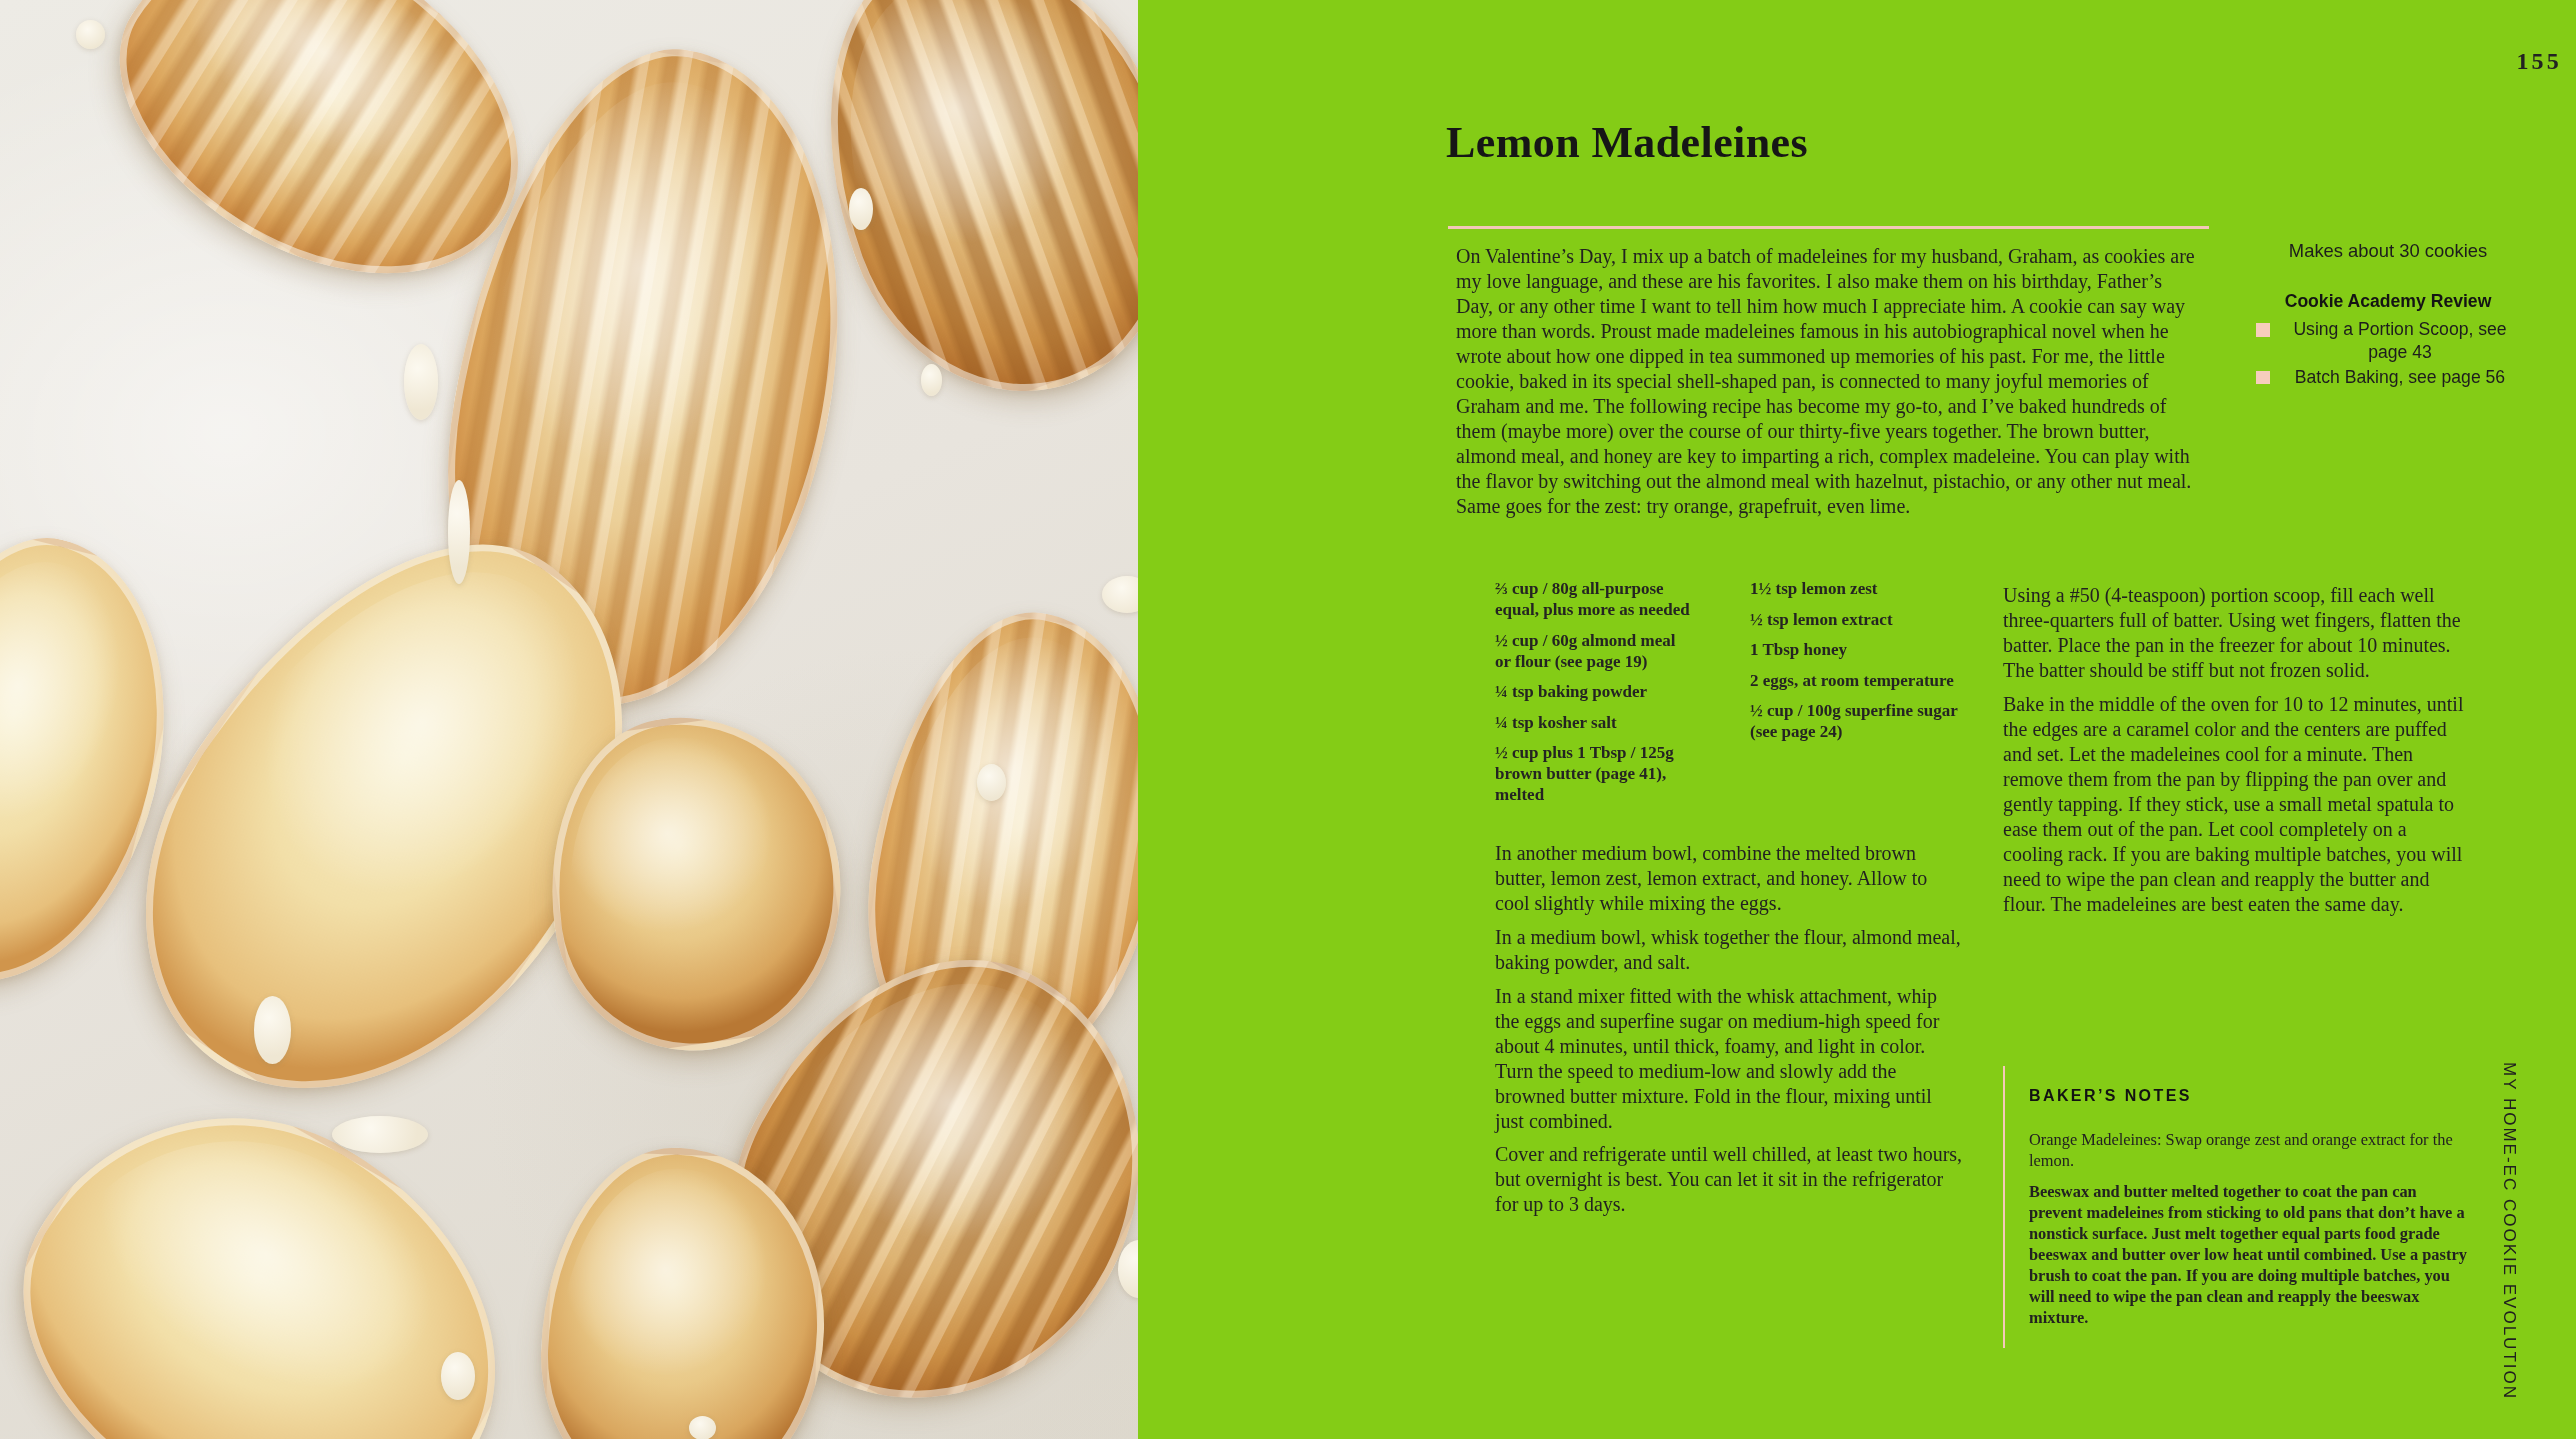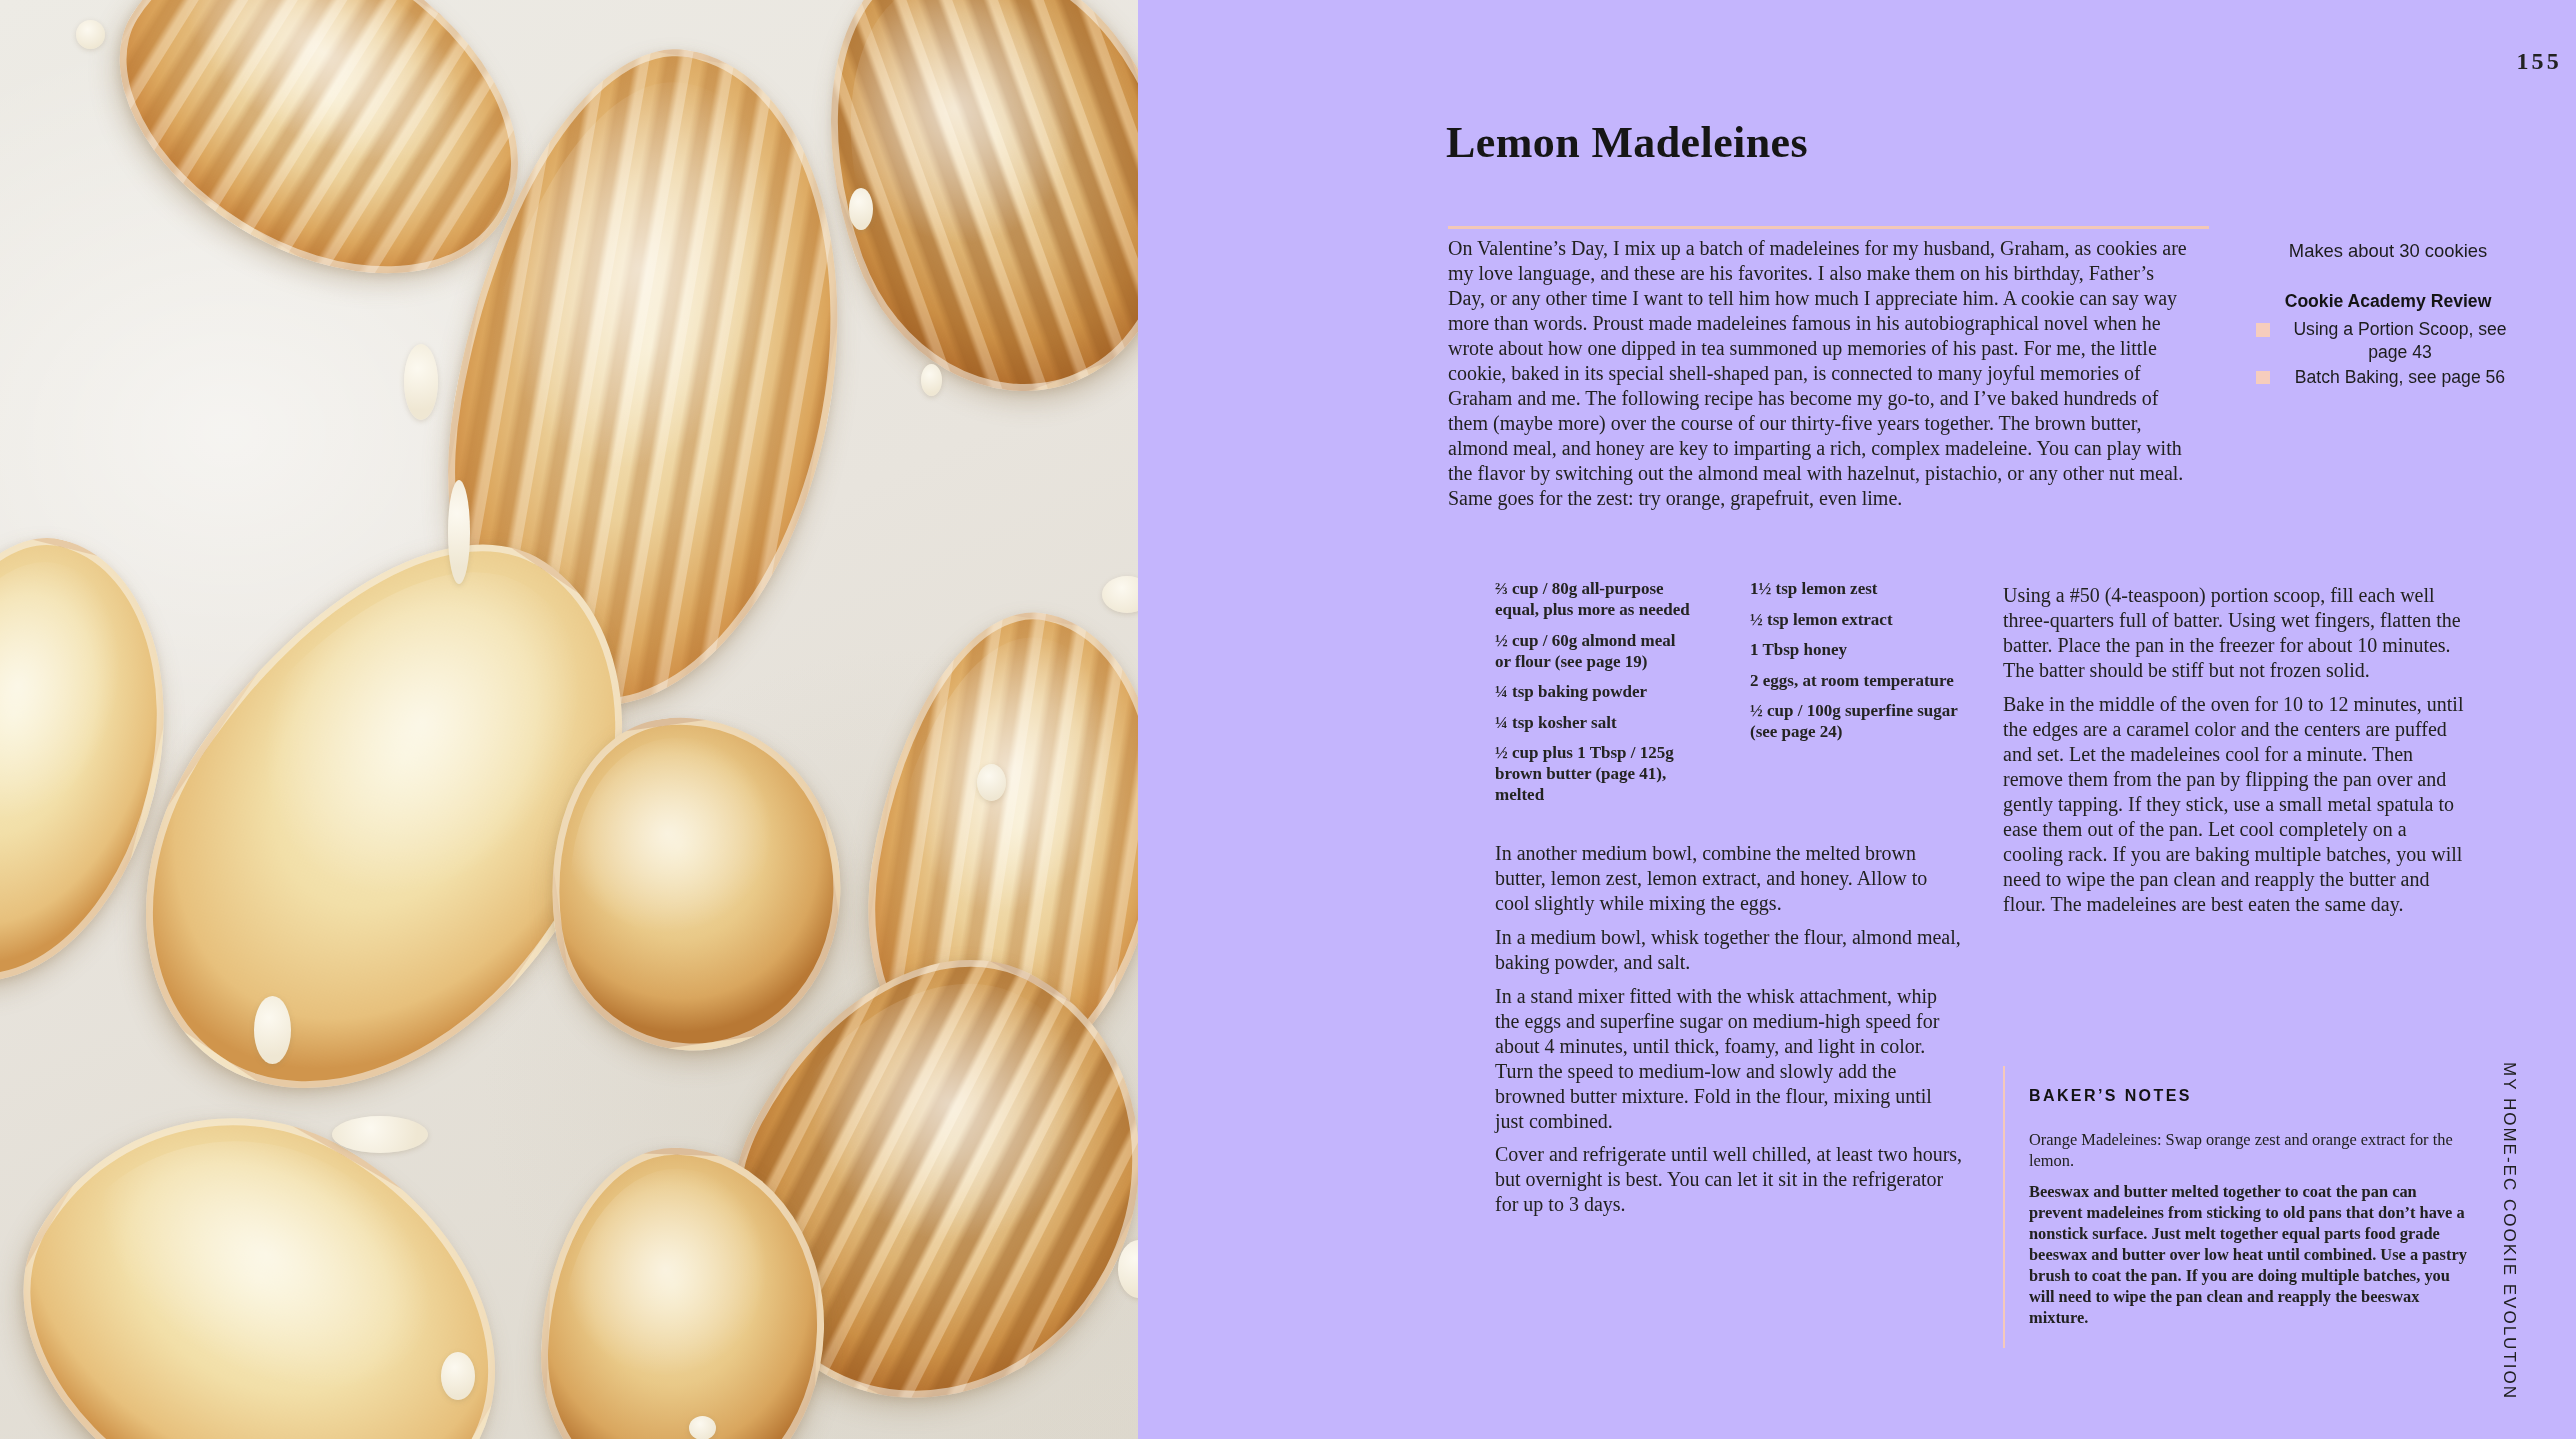--- a/index.html
+++ b/index.html
@@ -47,34 +47,34 @@
     background:
       radial-gradient(62% 58% at 46% 38%, #f3e3b4 0%, #e9c988 50%, #d9a65e 82%, #b87834 100%);
   }
   .drip{
     position:absolute;border-radius:50%;
     background:radial-gradient(circle at 40% 32%, #fcf9f0, #efe7d3 75%);
     box-shadow:0 1.6px 4.8px rgba(150,130,95,.25);
   }
 
   
-  .page{position:absolute;left:1138px;top:0;width:1438px;height:1440px;background:#c4b5fd;}
+  .page{position:absolute;left:1138px;top:0;width:1438px;height:1440px;background:#84cc16;}
   .page-number{
     position:absolute;left:1312px;top:48px;width:112px;text-align:right;
     font-size:24px;font-weight:bold;letter-spacing:3.2px;color:#222;
   }
   .title{
     position:absolute;left:308px;top:117px;margin:0;
     font-size:44px;font-weight:bold;letter-spacing:0.4px;color:#161616;
   }
   .title-rule{
     position:absolute;left:310px;top:226px;width:761px;height:3.2px;background:#f3c8b8;
   }
   .intro{
-    position:absolute;left:310px;top:236px;width:742px;margin:0;
+    position:absolute;left:310px;top:236px;width:742px;margin:8px;
     font-size:20px;line-height:25px;color:#222220;
   }
 
   .sidebar{position:absolute;left:1118px;top:240px;width:264px;font-family:"Liberation Sans",sans-serif;text-align:center;}
   .yield{font-size:18.4px;color:#1d1d1d;margin:0 0 29px 0;}
   .car-head{font-size:17.6px;font-weight:bold;color:#141414;margin:0 0 6.4px 0;}
   .car-item{
     position:relative;font-size:17.6px;line-height:23px;color:#1d1d1d;
     padding-left:24px;margin:0 0 1.6px 0;
   }

